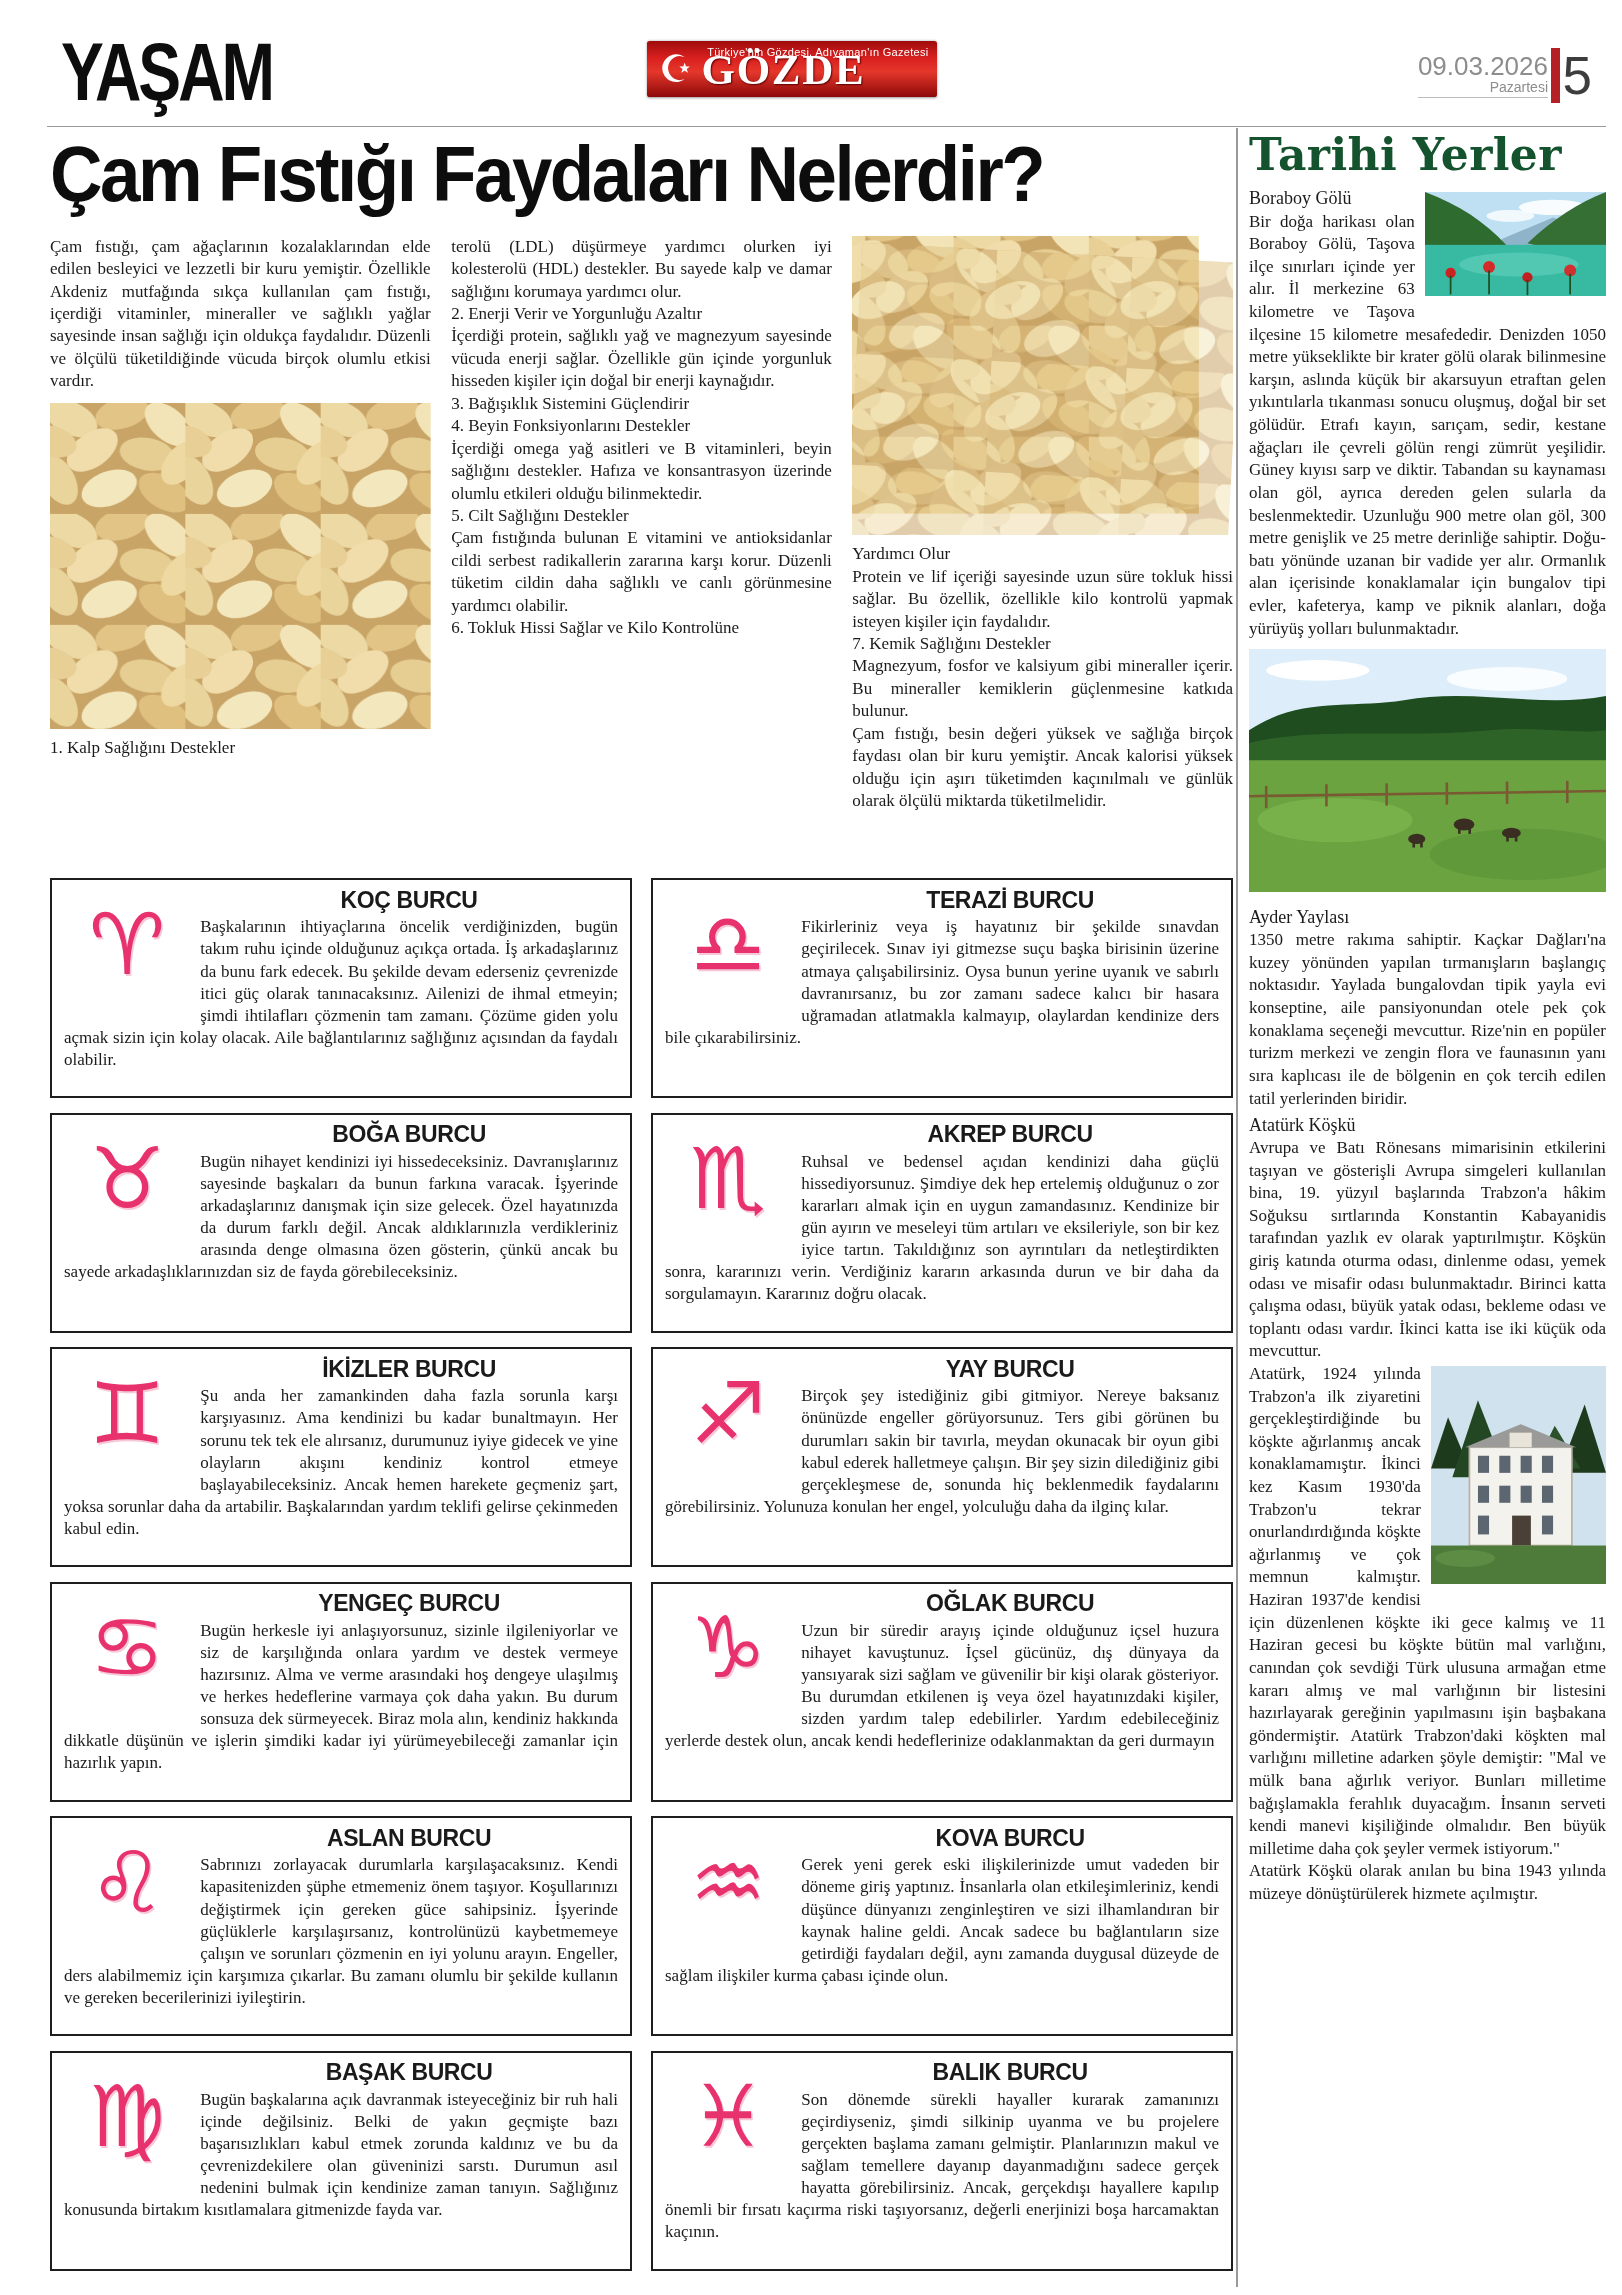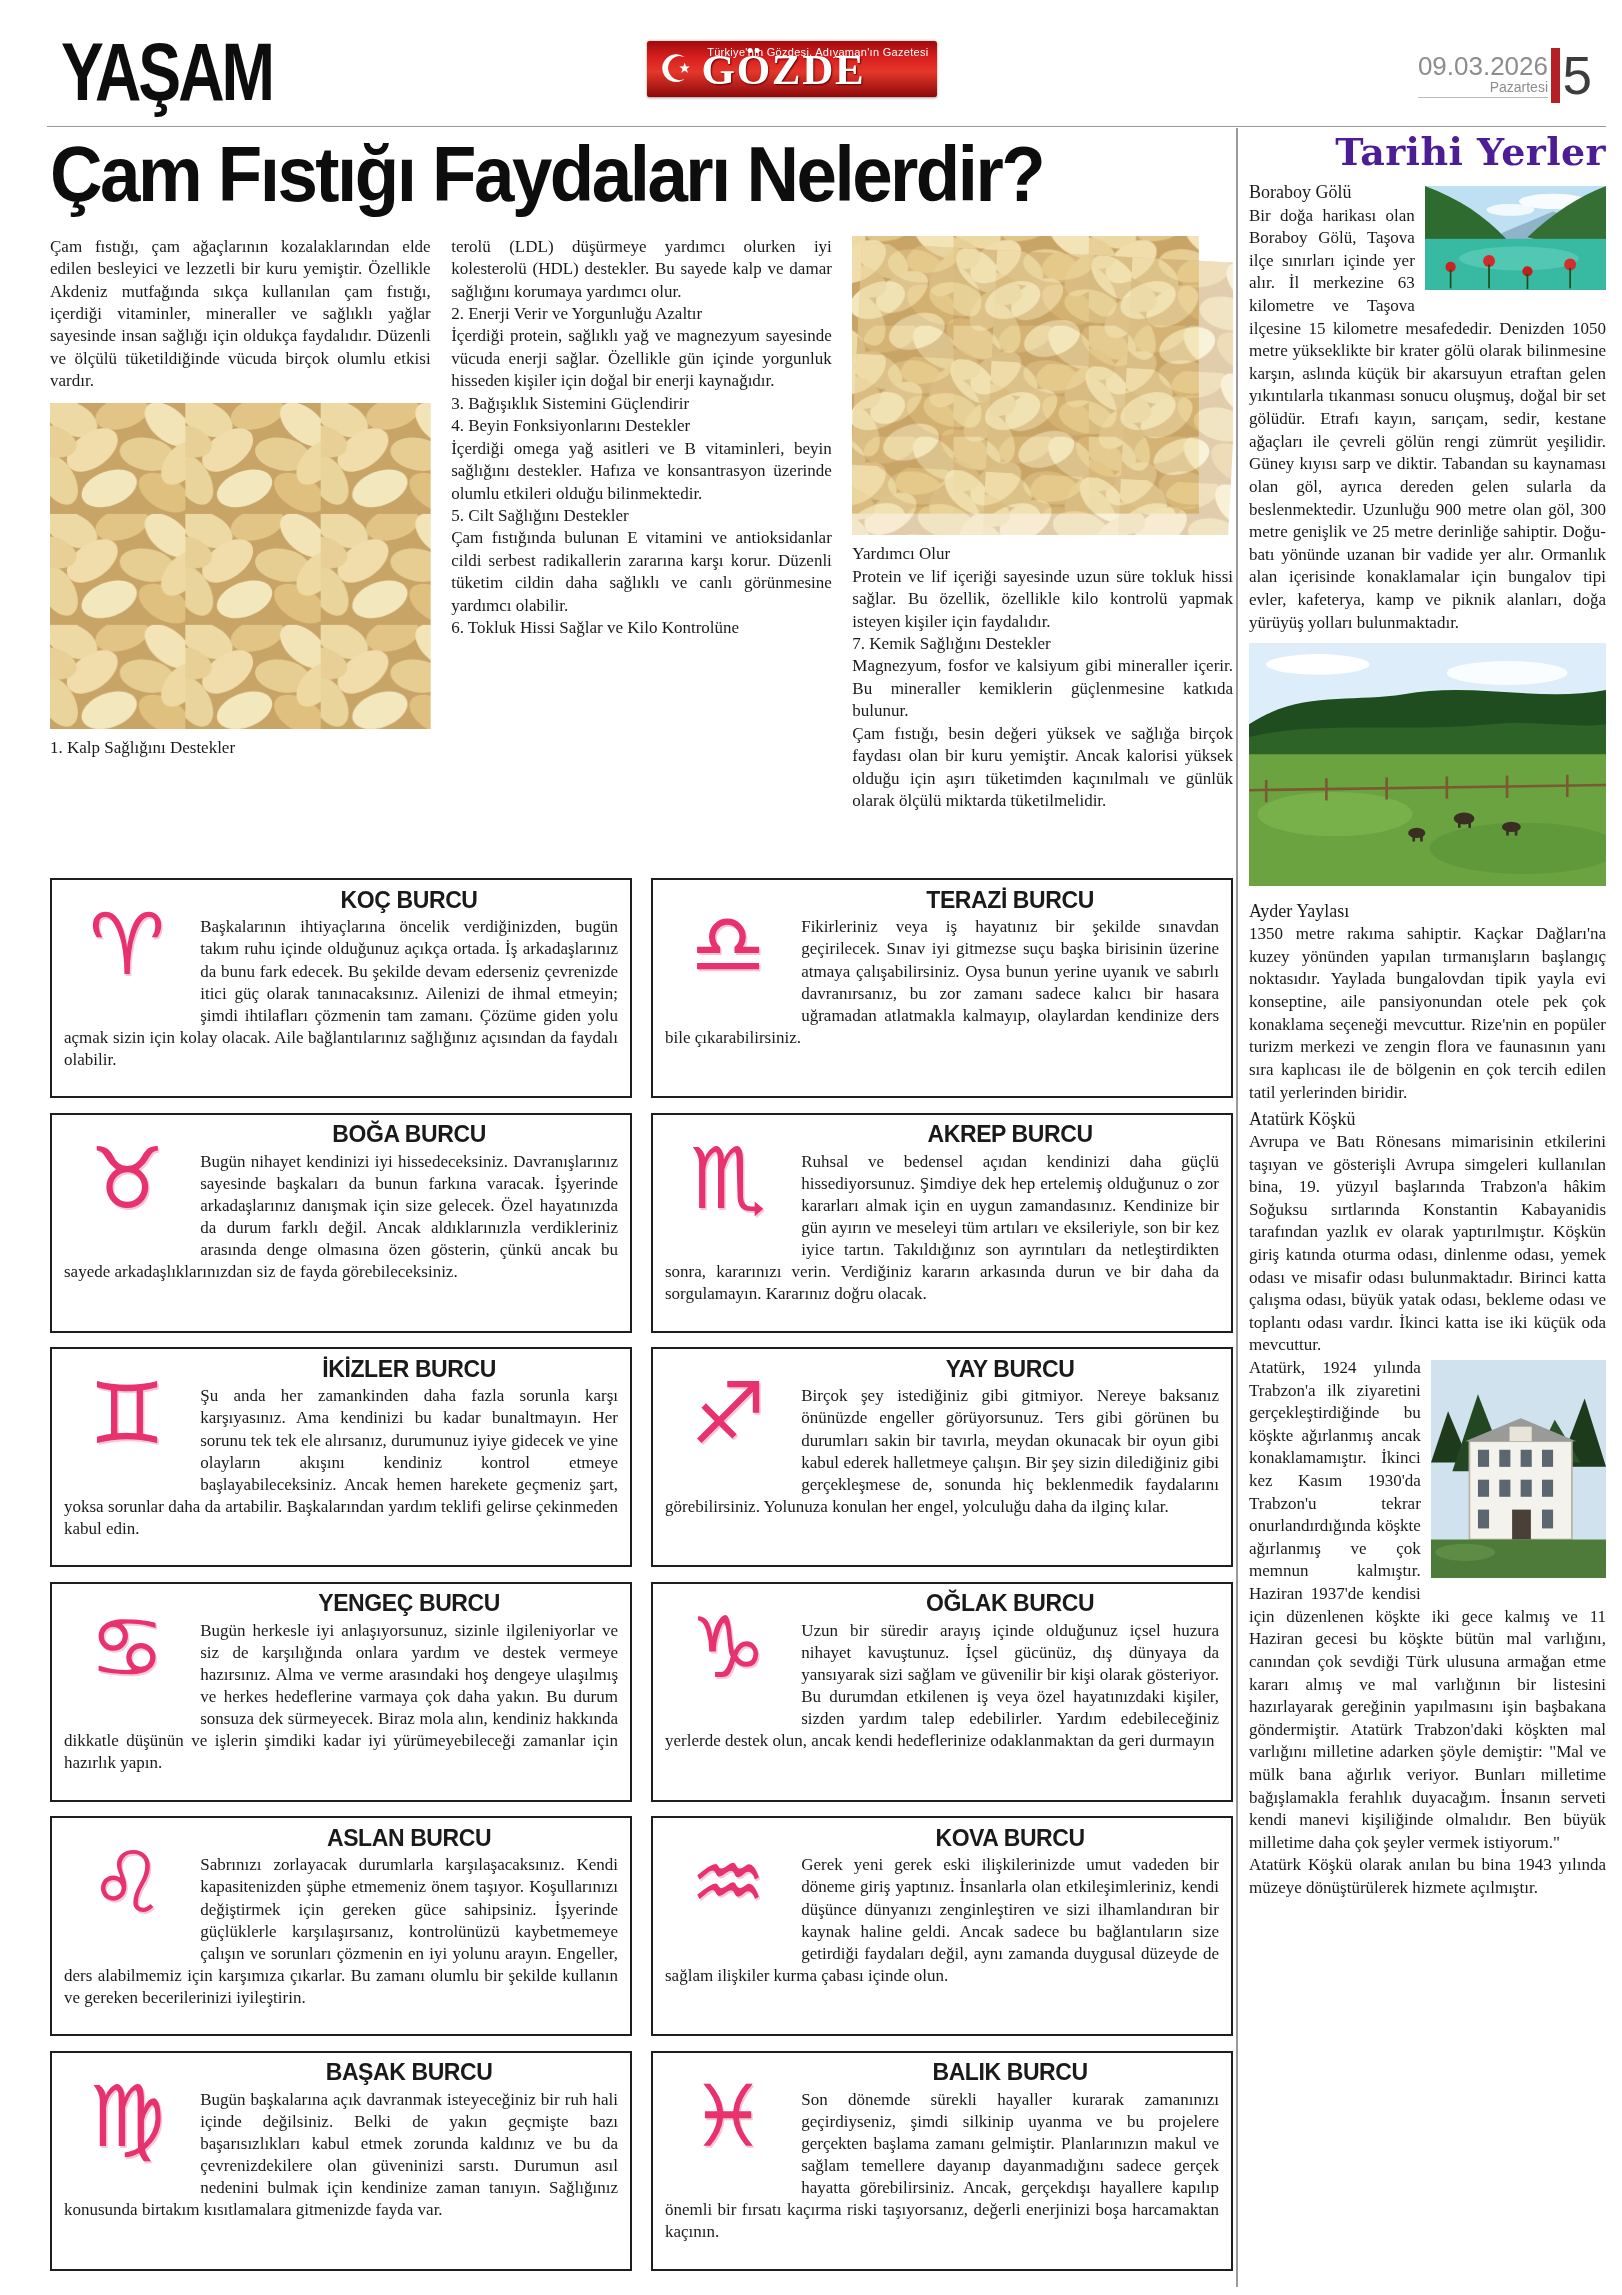--- a/index.html
+++ b/index.html
@@ -61,21 +61,21 @@
   .horoscopes { position:absolute; left:50px; top:878px; width:1183px; display:flex; gap:19px; }
   .h-col { flex:1; display:flex; flex-direction:column; gap:14.5px; }
   .h-box { border:2.6px solid #1e1e1e; background:#fff; height:220px; padding:5.1px 12px 6.8px; overflow:hidden; }
   .h-title { text-align:center; font-family:"Liberation Sans", sans-serif; font-weight:bold; font-size:23px; margin:1.7px 0 2.6px; letter-spacing:-0.4px; }
   .zwrap { float:left; width:126px; height:118px; display:flex; align-items:center; justify-content:center; margin:0 10.2px 1.7px 0; }
   .zglyph { font-family:"DejaVu Sans", sans-serif; font-size:85px; line-height:1; color:#e8326e; text-shadow:1.7px 1.7px 0 #f7c8d8; }
   .h-text { font-size:17px; line-height:1.3; text-align:justify; margin:0; }
 
   
   .sidebar { position:absolute; left:1249px; top:133px; width:357px; height:2155px; overflow:hidden; }
-  .sb-title { font-family:"DejaVu Serif", serif; font-weight:bold; font-size:38px; line-height:1; margin:0 0 10.2px; letter-spacing:0.4px; color:#4c1d95;text-align:right; }
+  .sb-title { font-family:"DejaVu Serif", serif; font-weight:bold; font-size:44px; line-height:1; margin:0 0 10.2px; letter-spacing:0.4px; color:#14532d; }
   .sb-text { font-size:17px; line-height:1.33; text-align:justify; margin:0; }
   .sb-head { font-size:18px; line-height:1.3; margin:3.4px 0 0; text-align:left; }
   .lake-photo { float:right; width:181px; height:104px; margin:5.1px 0 6.8px 10.2px; }
   .meadow-photo { width:100%; height:243px; margin:8.5px 0 6.8px; }
   .mansion-photo { float:right; width:175px; height:218px; margin:3.4px 0 5.1px 10.2px; }
 </style>
 </head>
 <body>
 
 <div class="page">

